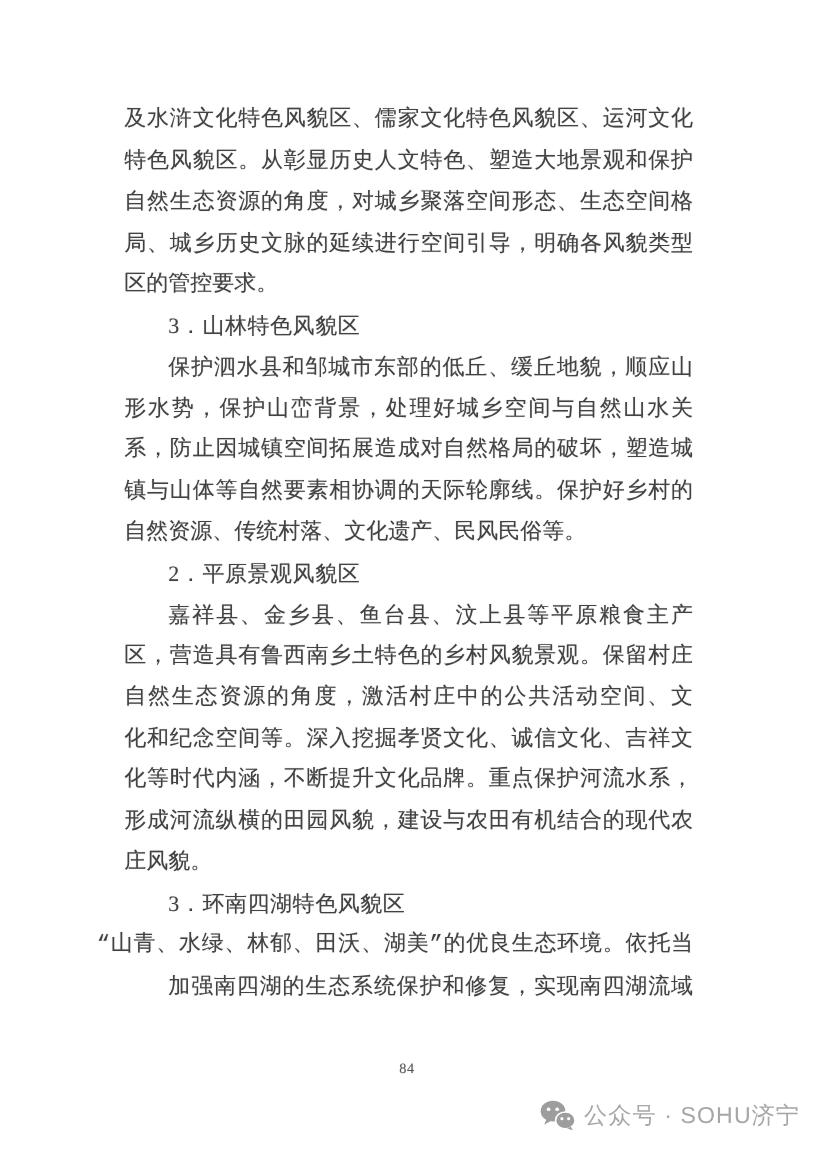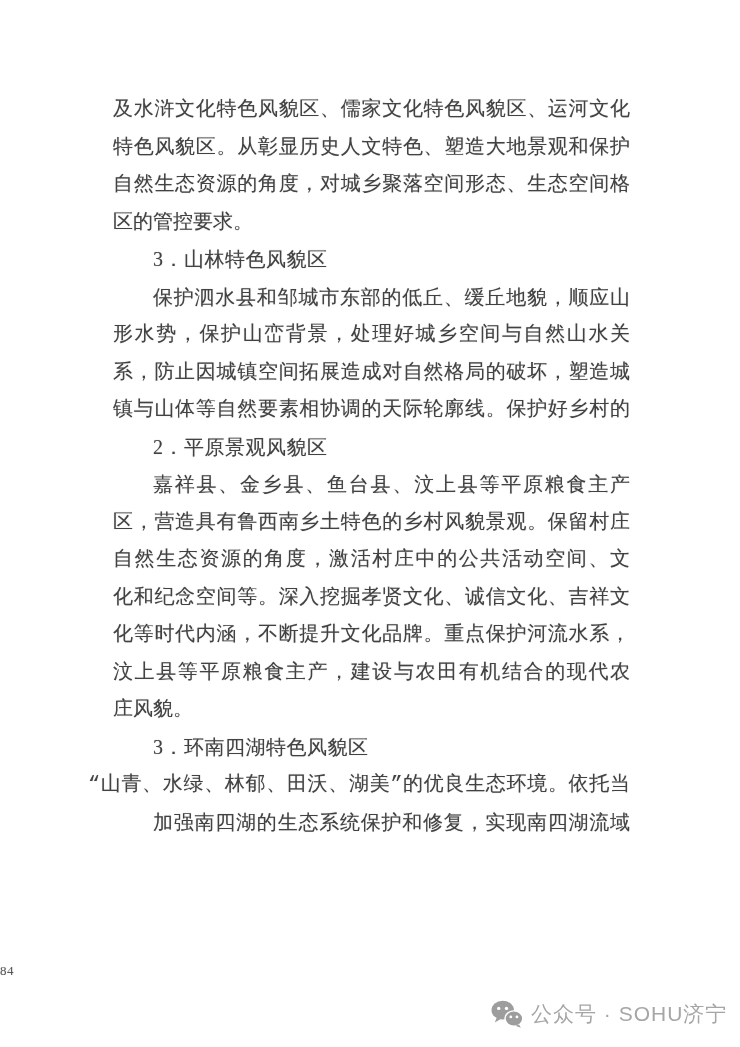--- a/index.html
+++ b/index.html
@@ -67,21 +67,21 @@
   .line.quote-hang {
     margin-left: -25px;
     width: 542px;
   }
   
   .page-number {
     position: absolute;
     top: 963px;
     left: 0;
     width: 100%;
-    text-align: left;
+    text-align: center;
     font-size: 13px;
     color: #595959;
     letter-spacing: 0.5px;
     text-shadow: 0 0 1px rgba(110,110,110,0.4);
   }
   
   .watermark {
     position: absolute;
     left: 491px;
     top: 1000px;
@@ -104,33 +104,35 @@
 </style>
 </head>
 <body>
 
 <div class="page">
 
   <div class="doc">
     <div class="line fill">及水浒文化特色风貌区、儒家文化特色风貌区、运河文化</div>
     <div class="line fill">特色风貌区。从彰显历史人文特色、塑造大地景观和保护</div>
     <div class="line fill">自然生态资源的角度，对城乡聚落空间形态、生态空间格</div>
+    <div class="line fill">局、城乡历史文脉的延续进行空间引导，明确各风貌类型</div>
     <div class="line end">区的管控要求。</div>
     <div class="line heading">3．山林特色风貌区</div>
     <div class="line first">保护泗水县和邹城市东部的低丘、缓丘地貌，顺应山</div>
     <div class="line fill">形水势，保护山峦背景，处理好城乡空间与自然山水关</div>
     <div class="line fill">系，防止因城镇空间拓展造成对自然格局的破坏，塑造城</div>
     <div class="line fill">镇与山体等自然要素相协调的天际轮廓线。保护好乡村的</div>
+    <div class="line end">自然资源、传统村落、文化遗产、民风民俗等。</div>
     <div class="line heading">2．平原景观风貌区</div>
     <div class="line first">嘉祥县、金乡县、鱼台县、汶上县等平原粮食主产</div>
     <div class="line fill">区，营造具有鲁西南乡土特色的乡村风貌景观。保留村庄</div>
     <div class="line fill">自然生态资源的角度，激活村庄中的公共活动空间、文</div>
     <div class="line fill">化和纪念空间等。深入挖掘孝贤文化、诚信文化、吉祥文</div>
     <div class="line fill">化等时代内涵，不断提升文化品牌。重点保护河流水系，</div>
-    <div class="line fill">汶上县等平原粮食主产，建设与农田有机结合的现代农</div>
+    <div class="line fill">形成河流纵横的田园风貌，建设与农田有机结合的现代农</div>
     <div class="line end">庄风貌。</div>
     <div class="line heading">3．环南四湖特色风貌区</div>
     <div class="line fill quote-hang">“山青、水绿、林郁、田沃、湖美”的优良生态环境。依托当</div>
     <div class="line first">加强南四湖的生态系统保护和修复，实现南四湖流域</div>
   </div>
 
   <div class="page-number">84</div>
 
   <div class="watermark">
     <svg class="wm-icon" viewBox="0 0 36 31" xmlns="http://www.w3.org/2000/svg">

